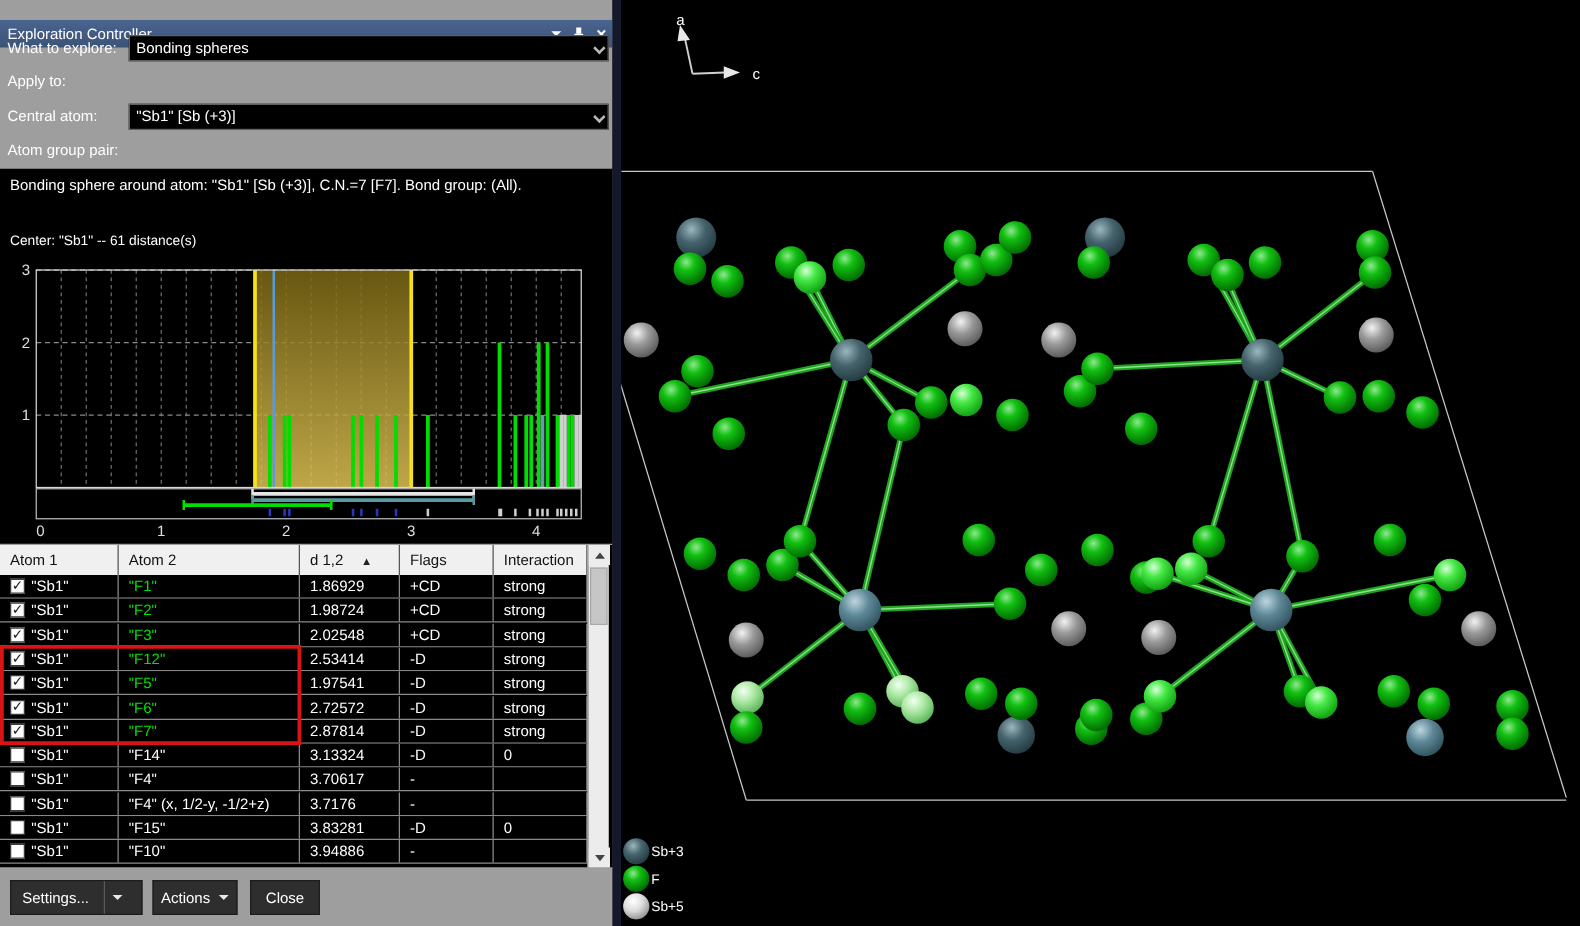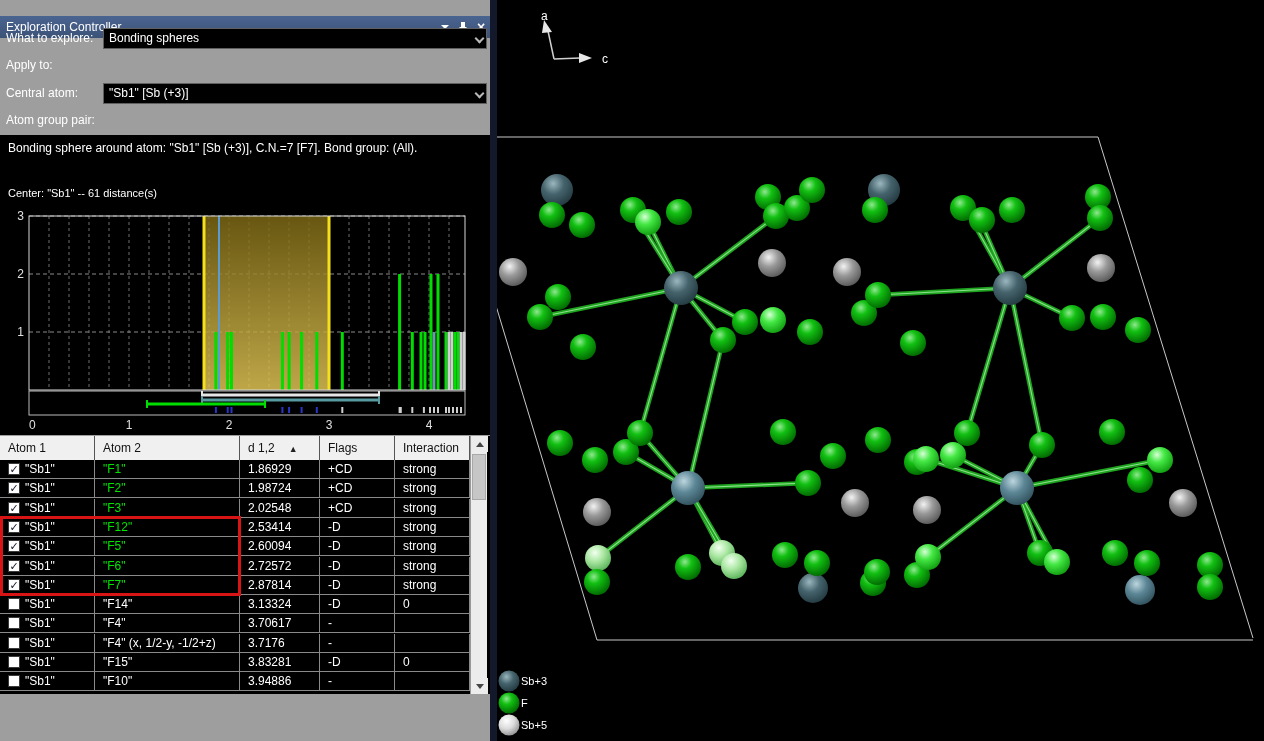--- a/index.html
+++ b/index.html
@@ -241,21 +241,21 @@
             <div class="td" style="width: 80px;">2.53414</div>
             <div class="td" style="width: 75px;">-D</div>
             <div class="td" style="width: 75px;">strong</div>
           </div>
           <div class="trow" style="top: 101.2px;">
             <div class="td" style="width: 95px;">
               <span class="cbx">✓</span>
               <span>"Sb1"</span>
             </div>
             <div class="td" style="width: 145px; color: rgb(0, 228, 0);">"F5"</div>
-            <div class="td" style="width: 80px;">2.60094</div>
+            <div class="td" style="width: 80px;">1.97541</div>
             <div class="td" style="width: 75px;">-D</div>
             <div class="td" style="width: 75px;">strong</div>
           </div>
           <div class="trow" style="top: 120.5px;">
             <div class="td" style="width: 95px;">
               <span class="cbx">✓</span>
               <span>"Sb1"</span>
             </div>
             <div class="td" style="width: 145px; color: rgb(0, 228, 0);">"F6"</div>
             <div class="td" style="width: 80px;">2.72572</div>
@@ -328,20 +328,36 @@
         <div class="sbtn" style="top:0;">
             <span class="tri-up"></span>
           </div>
         <div class="sthumb"></div>
         <div class="sbtn" style="top:242px;">
             <span class="tri-dn"></span>
           </div>
       </div>
     </div>
 
+    <div class="footer">
+      <div class="btn" style="left:8px;width:106px;">
+        <span>Settings...</span>
+        <span class="splitdiv"></span>
+        <span class="splitcaretzone">
+            <span class="bcaret" style="margin-left:0;"></span>
+          </span>
+      </div>
+      <div class="btn" style="left:122px;width:68px;">
+        <span>Actions</span>
+        <span class="bcaret"></span>
+      </div>
+      <div class="btn" style="left:200px;width:56px;">
+        <span>Close</span>
+      </div>
+    </div>
   </div>
 
   <div class="vdivider"></div>
 
   <div class="right">
     <svg id="scene" width="767" height="741" viewBox="497 0 767 741">
       <defs>
         <radialGradient id="gr-f" cx="38%" cy="30%" r="75%">
             <stop offset="0%" stop-color="#8fe88f"></stop>
             <stop offset="35%" stop-color="#12c012"></stop>

